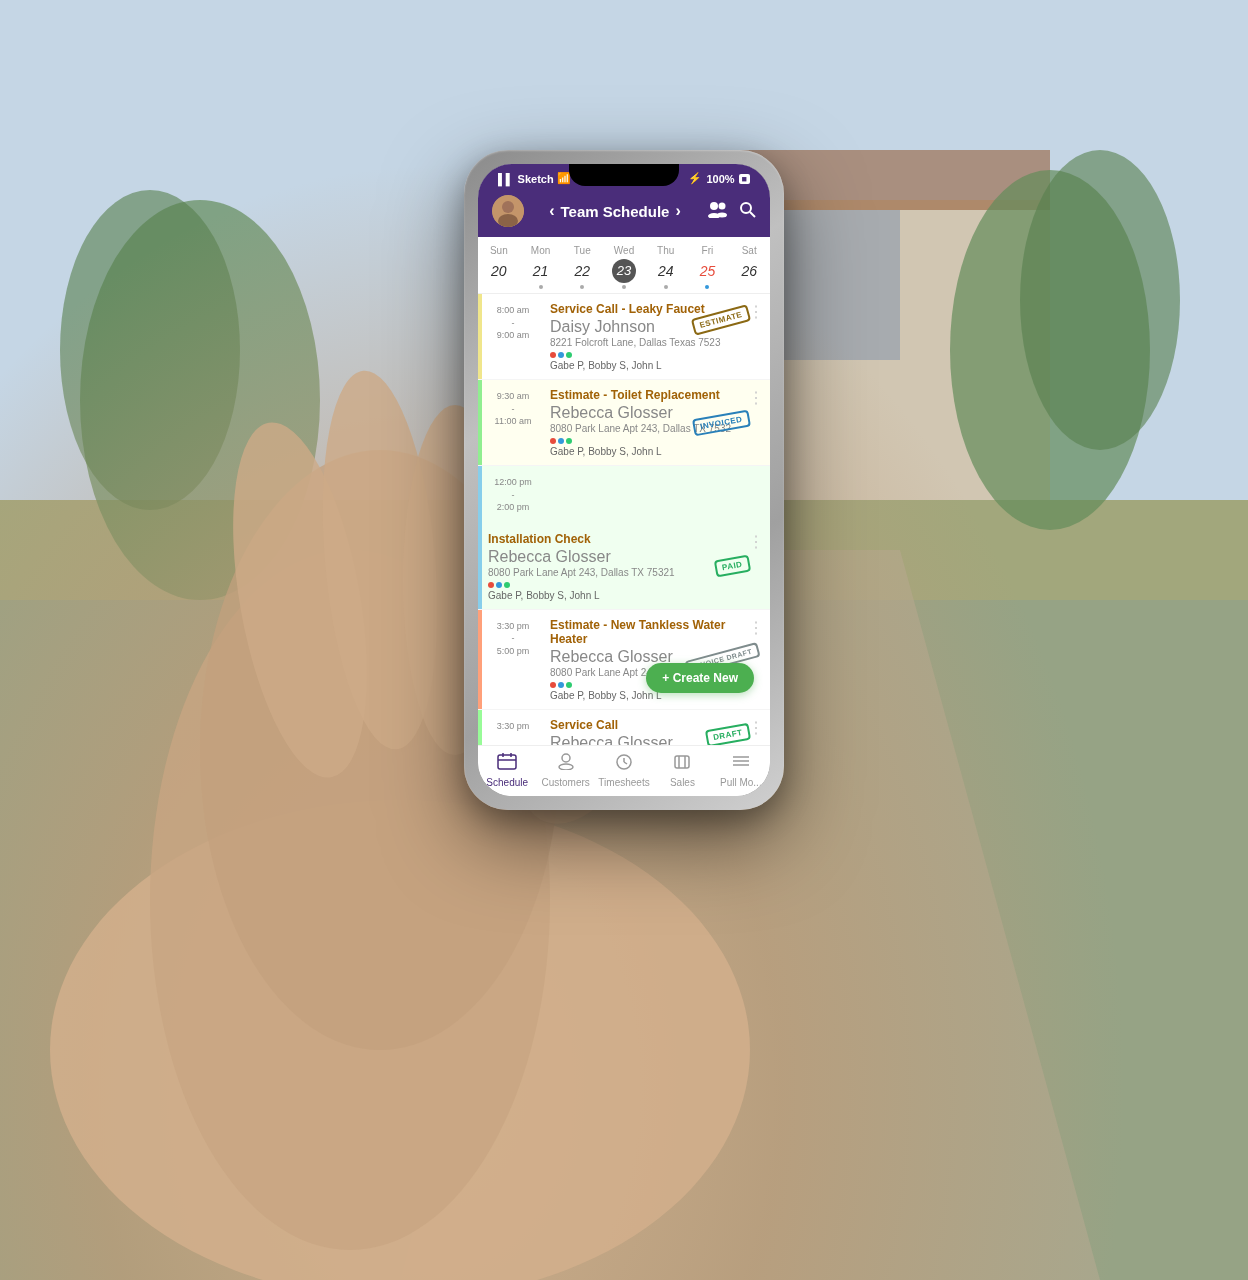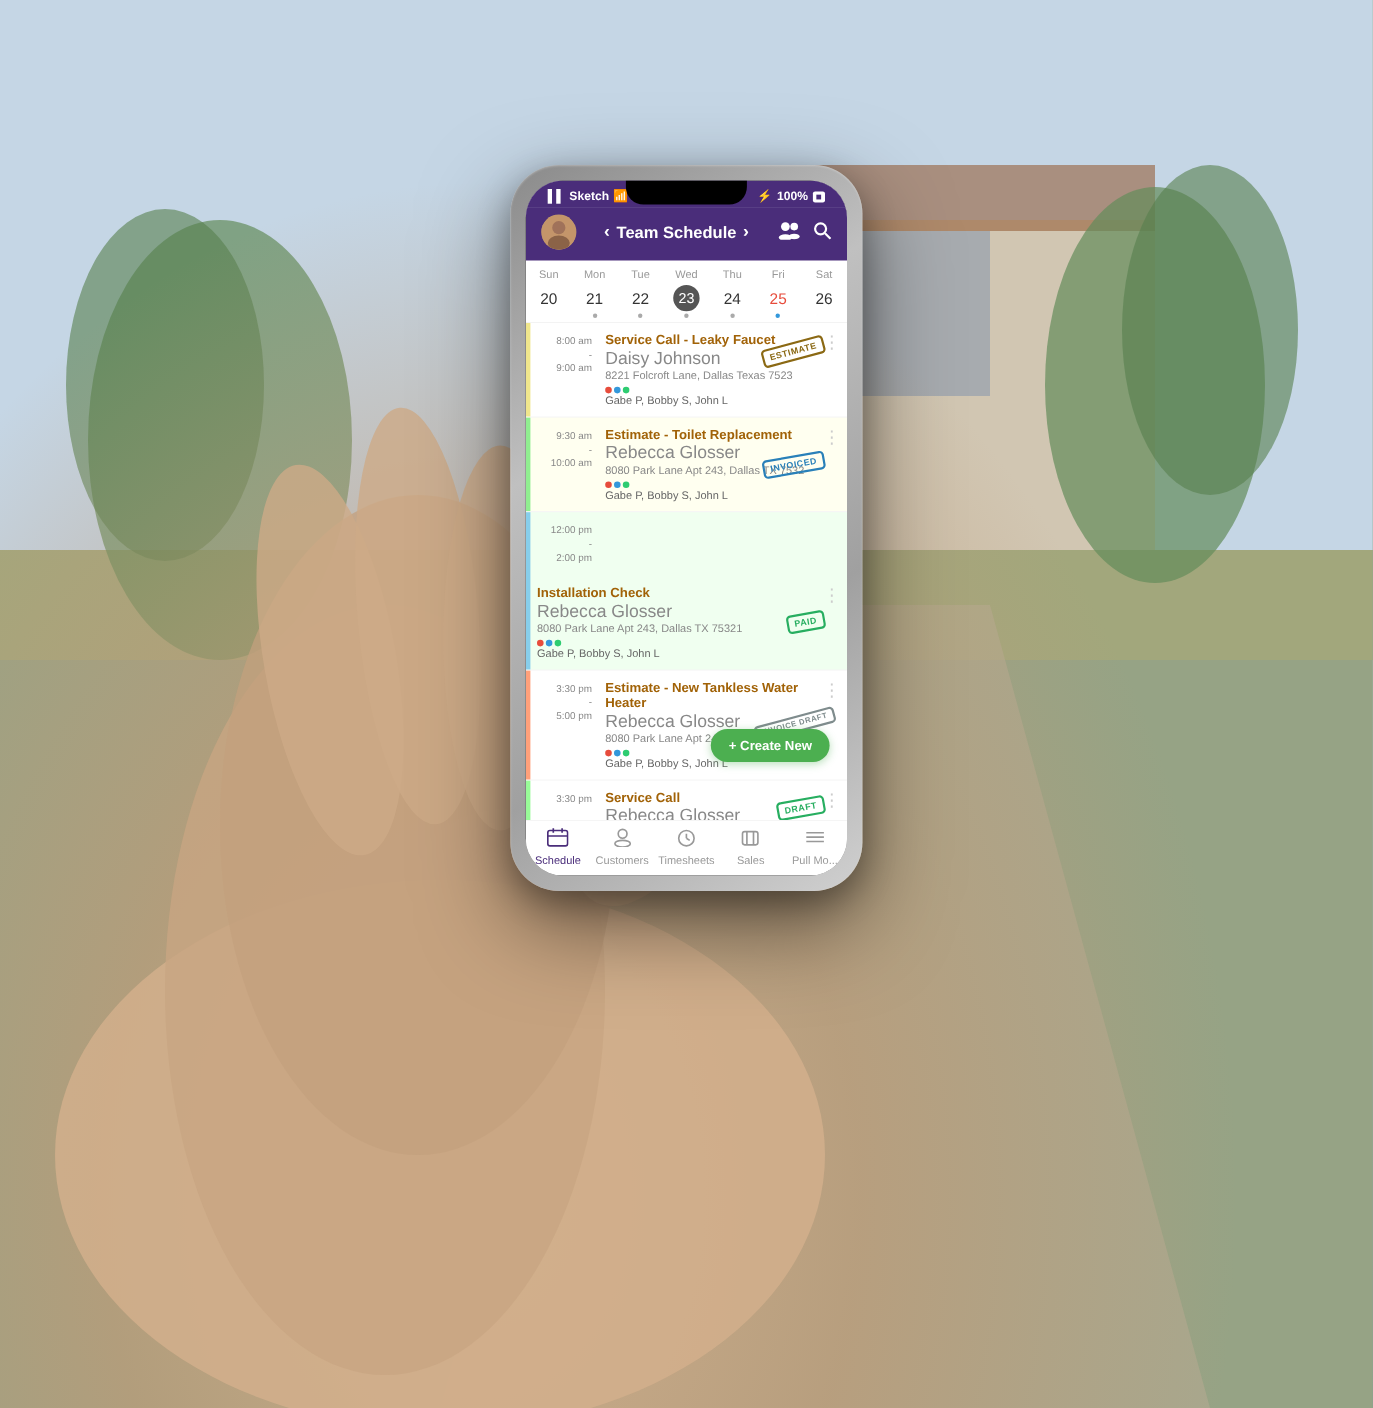--- a/index.html
+++ b/index.html
@@ -173,20 +173,21 @@
       font-size: 10px;
       color: #999;
       margin-bottom: 3px;
     }
 
     .day-num {
       font-size: 14px;
       font-weight: 500;
       color: #333;
       line-height: 24px;
+      font-style: italic;
     }
 
     .day-num.selected {
       background: #555;
       color: white;
       border-radius: 50%;
       width: 24px;
       height: 24px;
       display: flex;
       align-items: center;
@@ -225,21 +226,21 @@
 
     .schedule-item.yellow { border-left-color: #f0e68c; }
     .schedule-item.green { border-left-color: #90EE90; }
     .schedule-item.blue { border-left-color: #87CEEB; }
     .schedule-item.orange { border-left-color: #FFA07A; }
     .schedule-item.lightgreen { border-left-color: #98FB98; }
 
     .time-col {
       width: 62px;
       padding: 10px 6px;
-      text-align: right;
+      text-align: center;
       font-size: 9px;
       color: #888;
       line-height: 1.4;
       flex-shrink: 0;
     }
 
     .item-content {
       flex: 1;
       padding: 8px 6px;
       position: relative;
@@ -560,21 +561,21 @@
               <div class="item-team">Gabe P, Bobby S, John L</div>
               <div class="stamp estimate">ESTIMATE</div>
               <div class="item-dots">⋮</div>
             </div>
           </div>
 
           <div class="schedule-item green schedule-item-wrapper" style="background:#fffff0;">
             <div class="time-col">
               <div>9:30 am</div>
               <div>-</div>
-              <div>10:00 am</div>
+              <div>11:00 am</div>
             </div>
             <div class="item-content">
               <div class="item-title">Estimate - Toilet Replacement</div>
               <div class="item-customer">Rebecca Glosser</div>
               <div class="item-address">8080 Park Lane Apt 243, Dallas TX 7532</div>
               <div class="color-dots">
                 <div class="cdot" style="background:#e74c3c"></div>
                 <div class="cdot" style="background:#3498db"></div>
                 <div class="cdot" style="background:#2ecc71"></div>
               </div>

